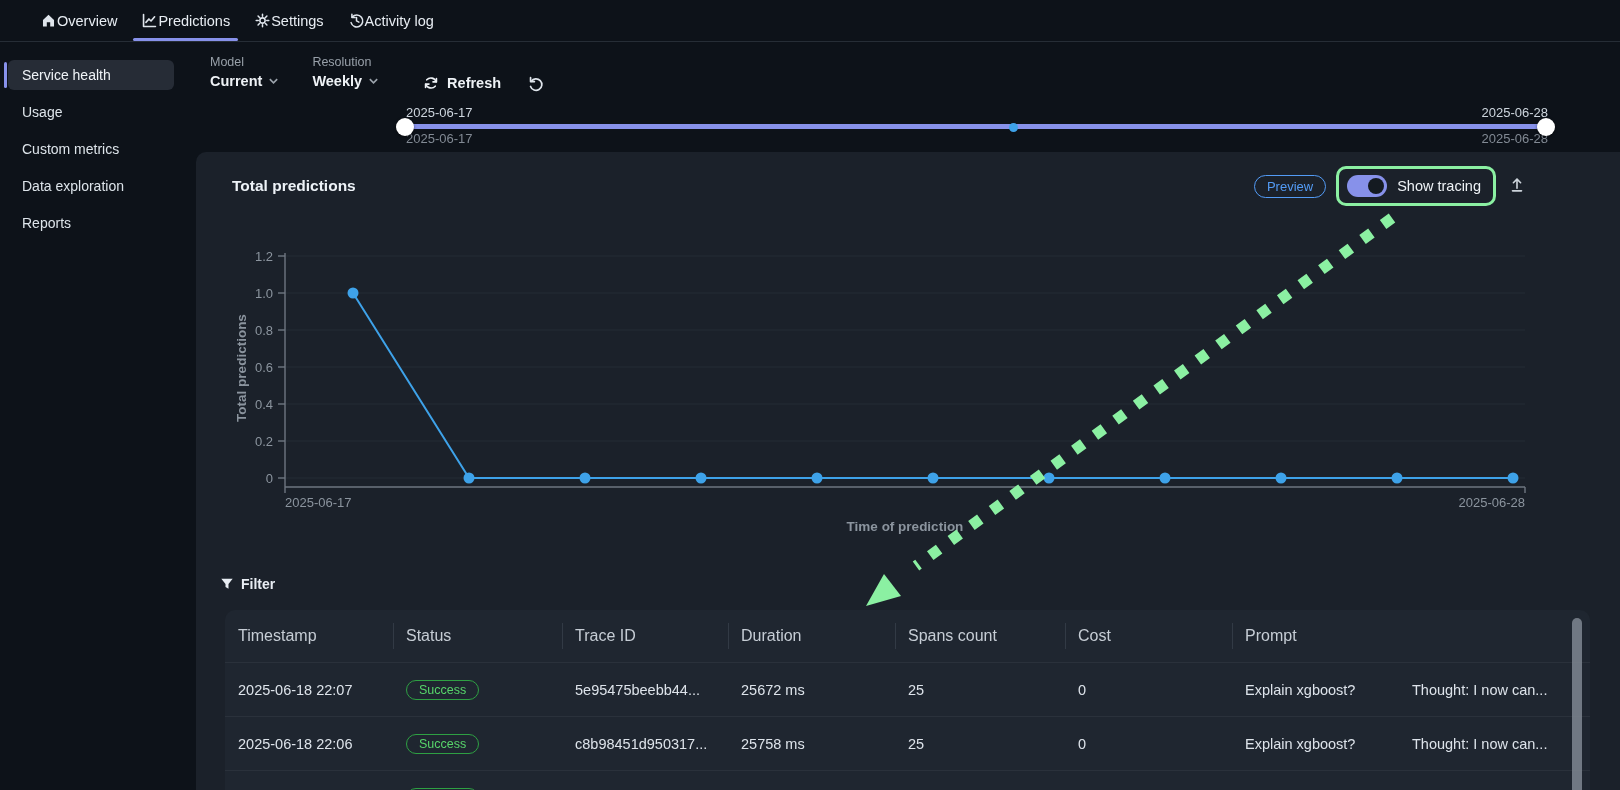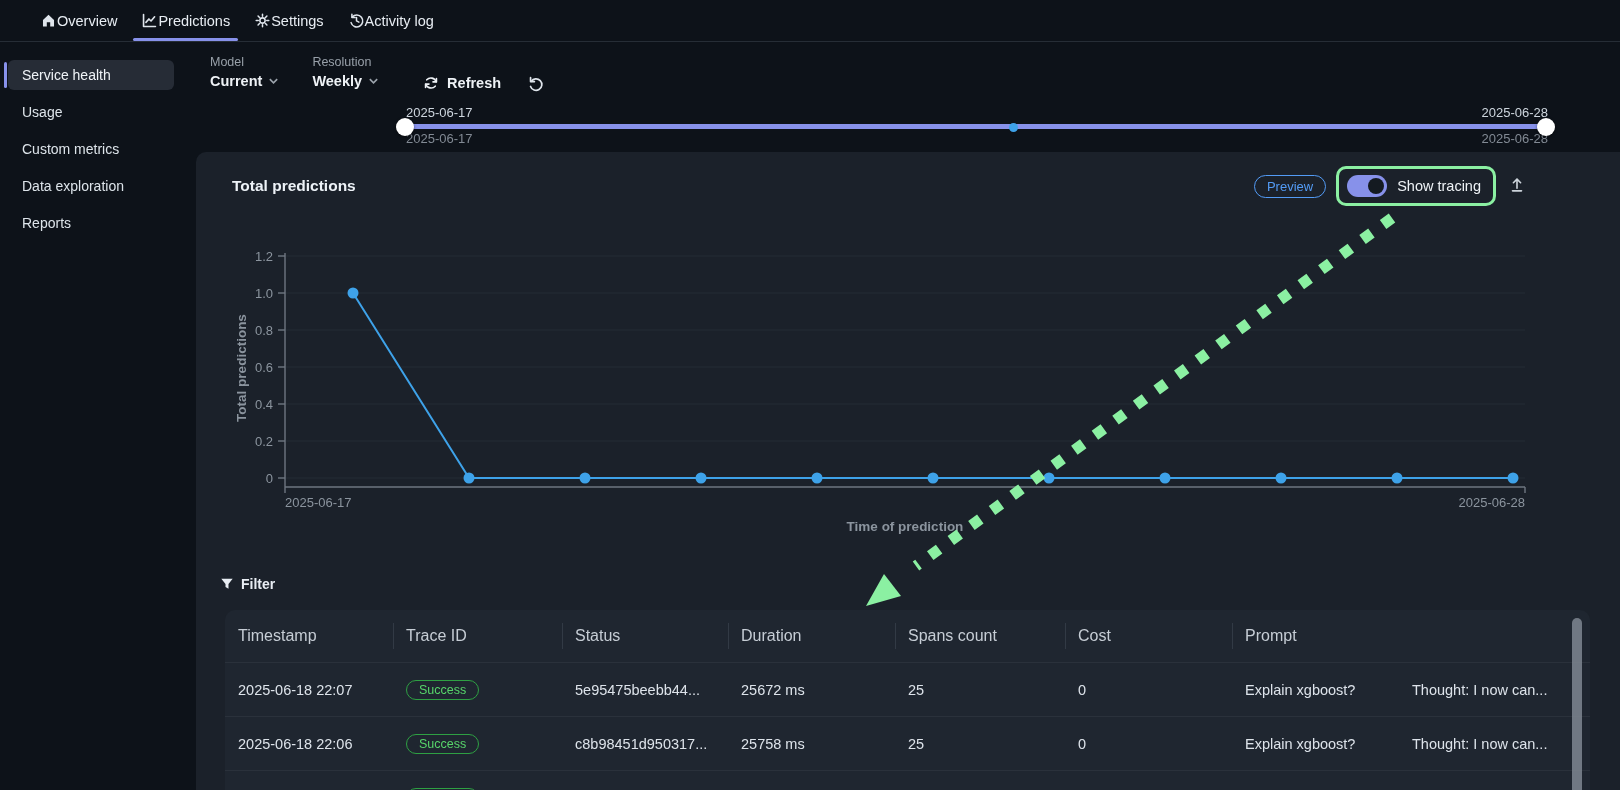--- a/index.html
+++ b/index.html
@@ -283,25 +283,25 @@
         <span class="filter-label">Filter</span>
       </div>
 
       <div class="table">
         <div class="tr thead" id="thead">
             <div class="th">
               <span>Timestamp</span>
             </div>
             <div class="th">
               <span class="sep"></span>
+              <span>Status</span>
+            </div>
+            <div class="th">
+              <span class="sep"></span>
               <span>Trace ID</span>
-            </div>
-            <div class="th">
-              <span class="sep"></span>
-              <span>Status</span>
             </div>
             <div class="th">
               <span class="sep"></span>
               <span>Duration</span>
             </div>
             <div class="th">
               <span class="sep"></span>
               <span>Spans count</span>
             </div>
             <div class="th">

